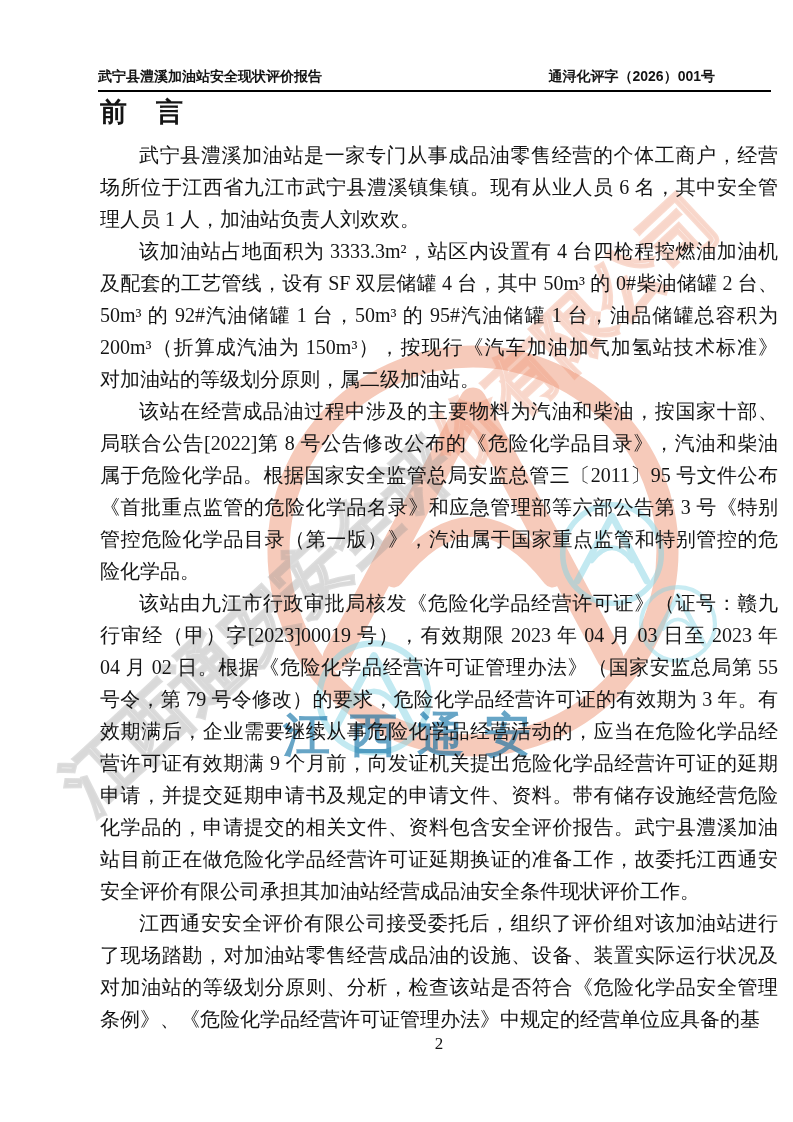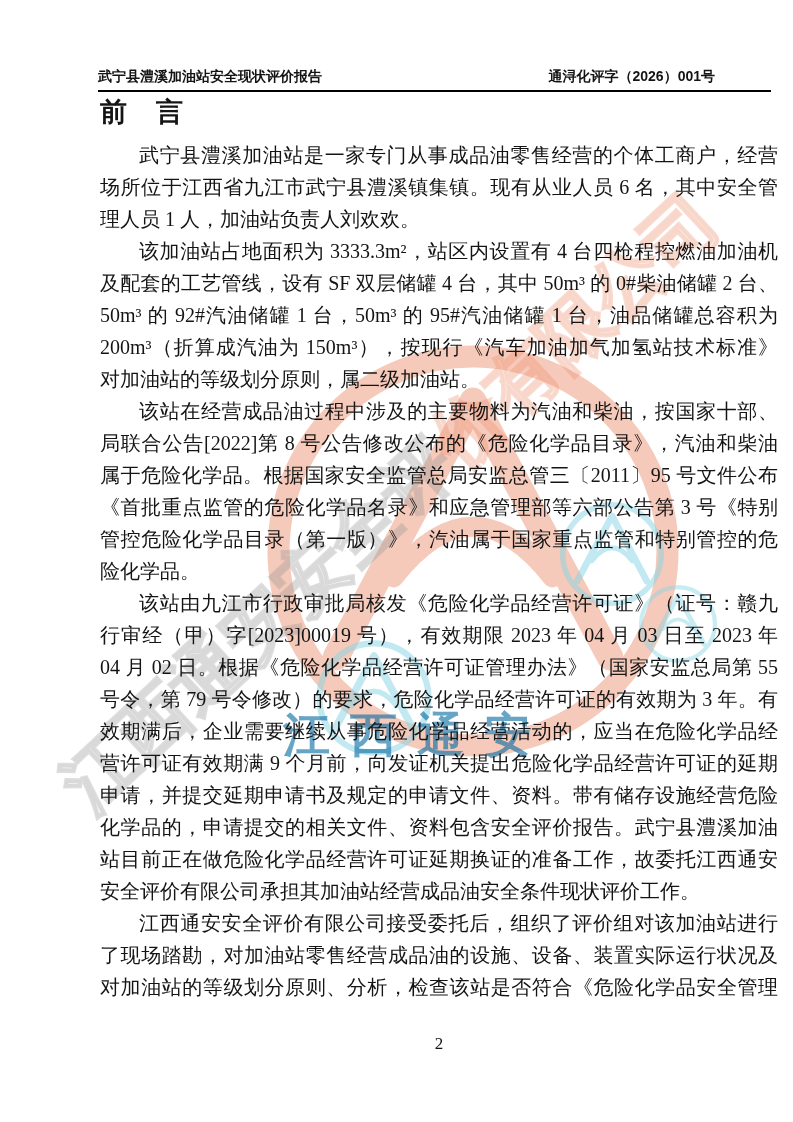--- a/index.html
+++ b/index.html
@@ -127,17 +127,18 @@
       <div class="line">号令，第 79 号令修改）的要求，危险化学品经营许可证的有效期为 3 年。有</div>
       <div class="line">效期满后，企业需要继续从事危险化学品经营活动的，应当在危险化学品经</div>
       <div class="line">营许可证有效期满 9 个月前，向发证机关提出危险化学品经营许可证的延期</div>
       <div class="line">申请，并提交延期申请书及规定的申请文件、资料。带有储存设施经营危险</div>
       <div class="line">化学品的，申请提交的相关文件、资料包含安全评价报告。武宁县澧溪加油</div>
       <div class="line">站目前正在做危险化学品经营许可证延期换证的准备工作，故委托江西通安</div>
       <div class="line last">安全评价有限公司承担其加油站经营成品油安全条件现状评价工作。</div>
       <div class="line first">江西通安安全评价有限公司接受委托后，组织了评价组对该加油站进行</div>
       <div class="line">了现场踏勘，对加油站零售经营成品油的设施、设备、装置实际运行状况及</div>
       <div class="line">对加油站的等级划分原则、分析，检查该站是否符合《危险化学品安全管理</div>
+      <div class="line last">条例》、《危险化学品经营许可证管理办法》中规定的经营单位应具备的基</div>
     </div>
 
   <div class="pagenum">2</div>
 
 </div>
 
 </body></html>

